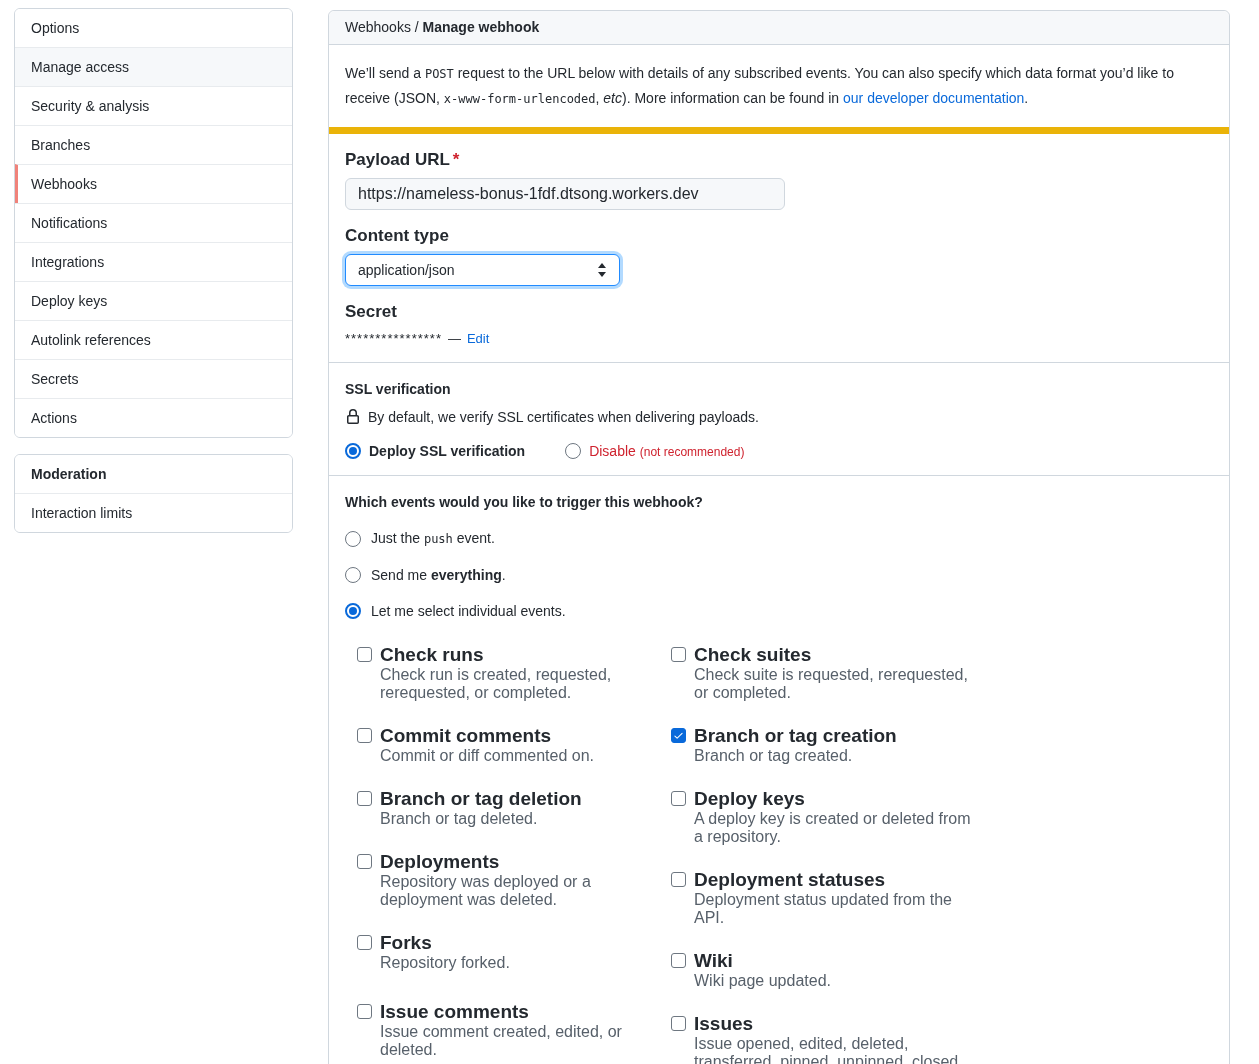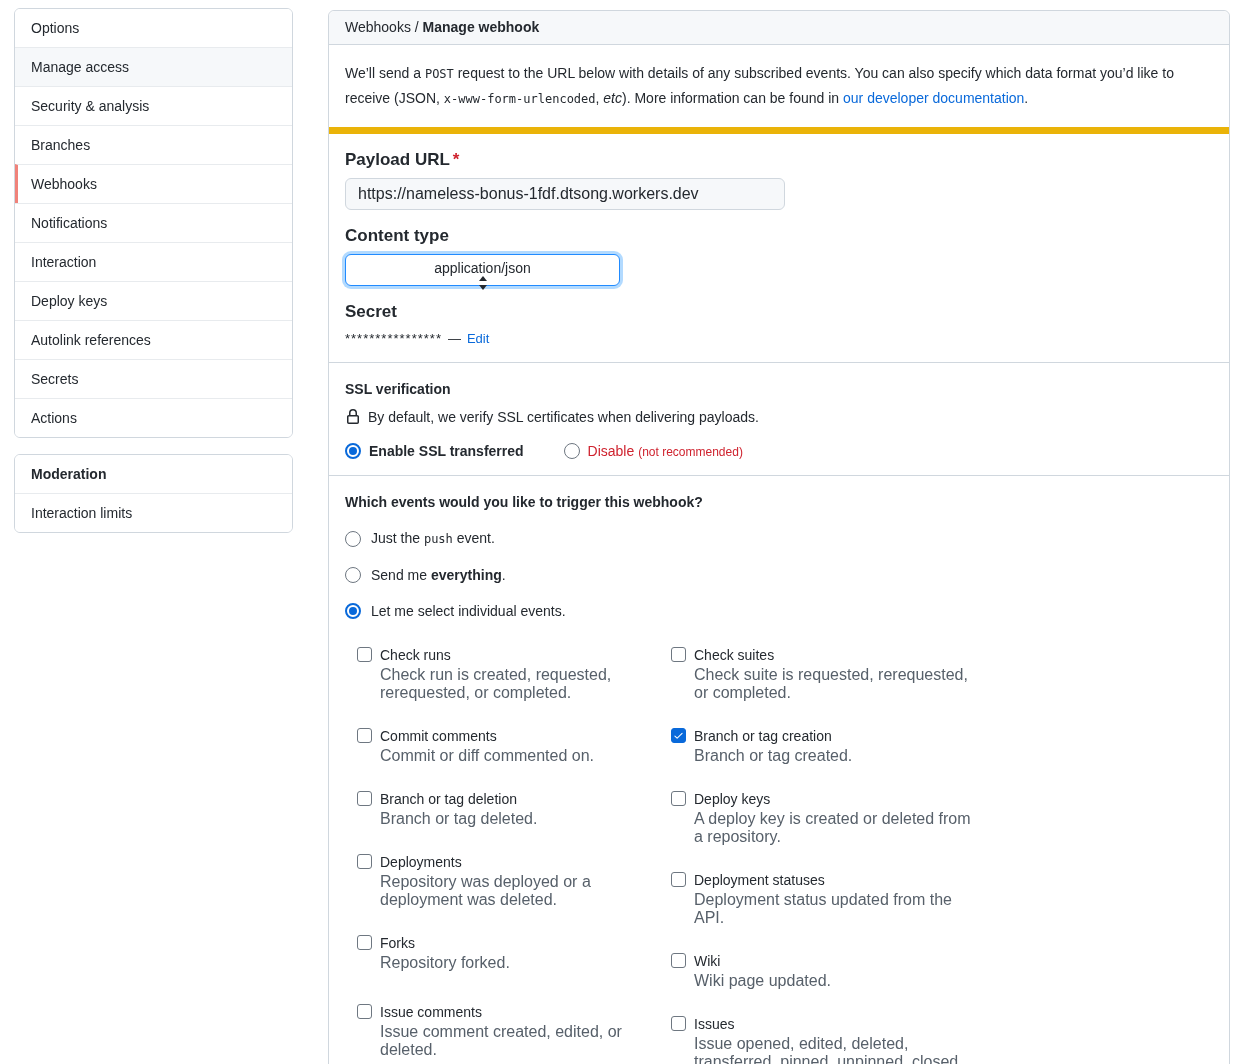--- a/index.html
+++ b/index.html
@@ -31,21 +31,21 @@
 
   .form-section { padding:16px; border-bottom:1px solid #d0d7de; }
   .field-label { font-weight:bold; font-size:17px; line-height:20px; }
   .req { color:#cf222e; margin-left:3px; }
   .text-input { display:block; margin-top:8px; width:440px; height:32px; padding:5px 12px;
     font-size:16px; color:#24292f; background:#f6f8fa; border:1px solid #d0d7de; border-radius:6px;
     font-family:"Liberation Sans","DejaVu Sans",sans-serif; outline:none; }
   .mt16 { margin-top:16px; }
   .select { margin-top:8px; width:275px; height:32px; padding:5px 12px; background:#fff;
     border:1px solid #218bff; border-radius:6px; box-shadow:0 0 0 3px rgba(84,174,255,.45);
-    display:flex; align-items:center; justify-content:space-between; cursor:pointer; font-size:14px;flex-direction:column; }
+    display:flex; align-items:center; justify-content:space-between; cursor:pointer; font-size:14px; }
   .secret-row { margin-top:9px; font-size:13px; display:flex; align-items:center; gap:6px; }
   .stars { letter-spacing:1px; font-size:13px; }
 
   .ssl-section { padding:16px; border-bottom:1px solid #d0d7de; }
   .section-heading { font-weight:bold; font-size:14px; line-height:20px; }
   .ssl-info { margin-top:8px; display:flex; align-items:center; gap:7px; line-height:20px; }
   .radio-row { margin-top:16px; display:flex; align-items:center; gap:8px; }
   .radio { width:16px; height:16px; border-radius:50%; border:1px solid #6e7781; background:#fff;
     flex:none; display:inline-block; position:relative; cursor:pointer; }
   .radio.checked { border:2px solid #0969da; }
@@ -59,40 +59,40 @@
   .events-section { padding:16px 16px 40px 16px; }
   .event-radio { margin-top:16px; display:flex; align-items:center; gap:10px; line-height:20px; }
   .events-grid { margin-top:24px; margin-left:12px; display:flex; }
   .events-col { width:314px; flex:none; }
   .event-item { display:flex; gap:8px; margin-bottom:24px; }
   .event-item.extra-gap { margin-top:30px; }
   .checkbox { width:15px; height:15px; border:1px solid #6e7781; border-radius:3px; background:#fff;
     flex:none; margin-top:2px; cursor:pointer; display:flex; align-items:center; justify-content:center; }
   .checkbox.checked { background:#0969da; border-color:#0969da; }
   .event-body { width:282px; }
-  .event-title { font-weight:normal; font-size:14px; line-height:20px; }
+  .event-title { font-weight:bold; font-size:19px; line-height:20px; }
   .event-desc { margin-top:1px; font-size:16px; line-height:18px; color:#57606a; }
 
   .icon-updown { flex:none; }
   .lock-icon-svg { flex:none; }
 </style>
 </head>
 <body>
 
 <div class="layout">
 
   <nav class="sidebar">
     <div class="side-box">
       <div class="side-item">Options</div>
       <div class="side-item hovered">Manage access</div>
       <div class="side-item">Security &amp; analysis</div>
       <div class="side-item">Branches</div>
       <div class="side-item active">Webhooks</div>
       <div class="side-item">Notifications</div>
-      <div class="side-item">Interaction</div>
+      <div class="side-item">Integrations</div>
       <div class="side-item">Deploy keys</div>
       <div class="side-item">Autolink references</div>
       <div class="side-item">Secrets</div>
       <div class="side-item">Actions</div>
     </div>
     <div class="side-box">
       <div class="side-item section-title">Moderation</div>
       <div class="side-item">Interaction limits</div>
     </div>
   </nav>
@@ -135,21 +135,21 @@
     <div class="ssl-section">
       <div class="section-heading">SSL verification</div>
       <div class="ssl-info">
         <svg class="lock-icon-svg" width="16" height="16" viewBox="0 0 16 16">
           <path fill="#24292f" d="M4 4a4 4 0 0 1 8 0v2h.25c.966 0 1.75.784 1.75 1.75v5.5A1.75 1.75 0 0 1 12.25 15h-8.5A1.75 1.75 0 0 1 2 13.25v-5.5C2 6.784 2.784 6 3.75 6H4Zm8.25 3.5h-8.5a.25.25 0 0 0-.25.25v5.5c0 .138.112.25.25.25h8.5a.25.25 0 0 0 .25-.25v-5.5a.25.25 0 0 0-.25-.25ZM10.5 6V4a2.5 2.5 0 1 0-5 0v2Z"></path>
         </svg>
         <span>By default, we verify SSL certificates when delivering payloads.</span>
       </div>
       <div class="radio-row">
         <span class="radio checked"></span>
-        <span class="bold">Enable SSL transferred</span>
+        <span class="bold">Deploy SSL verification</span>
         <span class="gap24"></span>
         <span class="radio"></span>
         <span class="danger"><span>Disable</span> <span class="small-note">(not recommended)</span></span>
       </div>
     </div>
 
     <div class="events-section">
       <div class="section-heading">Which events would you like to trigger this webhook?</div>
 
       <div class="event-radio">

